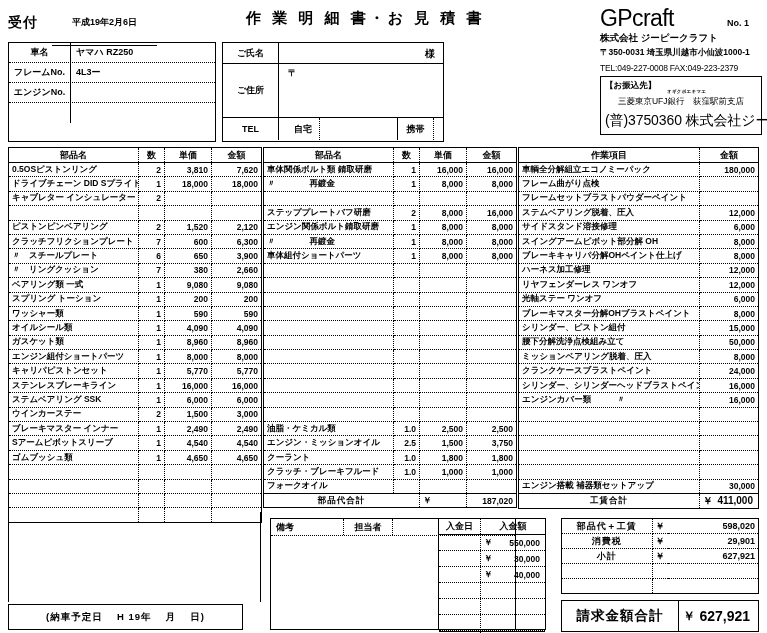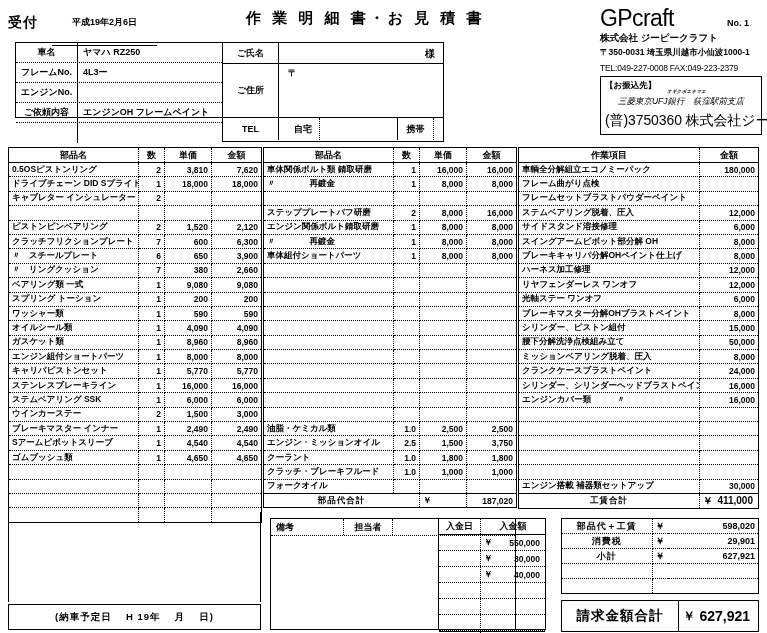--- a/index.html
+++ b/index.html
@@ -45,30 +45,30 @@
     font-size: 9px; font-weight: bold;
   }
 
   
   .company { position: absolute; left: 600px; top: 32px; width: 162px; }
   .co-name { font-size: 9.5px; font-weight: bold; margin-bottom: 2px; }
   .co-addr { font-size: 8.5px; font-weight: bold; margin-bottom: 4px; white-space: nowrap; }
   .co-tel  { font-size: 8.5px; margin-bottom: 3px; white-space: nowrap; letter-spacing: -0.2px;}
   .bank-box { border: 1px solid #000; padding: 3px 4px 4px 4px; }
   .bank-title { font-size: 8.5px; font-weight: bold; margin-bottom: 4px; }
-  .bank-line { font-size: 8.5px; text-align: center; margin-bottom: 4px; position: relative; white-space: nowrap; font-style: italic;}
+  .bank-line { font-size: 8.5px; text-align: center; margin-bottom: 4px; position: relative; white-space: nowrap;}
   .bank-ruby {
     position: absolute; left: 62px; top: -7px;
     font-size: 4.5px; letter-spacing: 0.3px; font-weight: bold;
   }
   .bank-last { font-size: 14px; text-align: center; white-space: nowrap; letter-spacing: -0.1px;}
 
   
   .veh-box {
-    position: absolute; left: 15px; top: 42px; width: 208px; height: 76px;
+    position: absolute; left: 8px; top: 42px; width: 208px; height: 100px;
     border: 1.4px solid #000;
   }
   .veh-row { display: flex; height: 20px; border-bottom: 1px dotted #000; }
   .veh-row:last-child { border-bottom: none; }
   .veh-lab {
     width: 62px; border-right: 1.3px solid #000;
     display: flex; align-items: center; justify-content: center;
     font-size: 9px; font-weight: bold;
   }
   .veh-val { flex: 1; display: flex; align-items: center; padding-left: 5px; font-size: 9px; font-weight: bold; }
@@ -139,21 +139,21 @@
     height: 17px; font-size: 10px; font-weight: bold;
   }
   .total-lab { text-align: center; letter-spacing: 1px; }
   .total-yen { text-align: left; border-right: 1px dotted #000 !important; padding-left: 4px; }
   .total-val { text-align: right; padding-right: 5px; font-size: 10px; }
 
   
   .bottom { position: absolute; left: 8px; top: 512px; width: 751px; }
 
   .noryo-box {
-    position: absolute; left: 0px; top: 92px; width: 253px; height: 26px;
+    position: absolute; left: 0px; top: 92px; width: 235px; height: 26px;
     border: 1.4px solid #000;
     display: flex; align-items: center; justify-content: center;
     font-size: 9.5px; font-weight: bold; letter-spacing: 1px;
   }
   .noryo-spacer {
     position: absolute; left: 0px; top: 0px; width: 253px; height: 90px;
     border-left: 1.4px solid #000; border-right: 1.4px solid #000;
   }
 
   .bikou-box {
@@ -235,24 +235,20 @@
       <div class="veh-lab">車名</div>
       <div class="veh-val">ヤマハ  RZ250</div>
     </div>
     <div class="veh-row">
       <div class="veh-lab">フレームNo.</div>
       <div class="veh-val">4L3ー</div>
     </div>
     <div class="veh-row">
       <div class="veh-lab">エンジンNo.</div>
       <div class="veh-val"></div>
-    </div>
-    <div class="veh-row">
-      <div class="veh-lab">ご依頼内容</div>
-      <div class="veh-val">エンジンOH  フレームペイント</div>
     </div>
     <div class="veh-row">
       <div class="veh-lab"></div>
       <div class="veh-val"></div>
     </div>
   </div>
 
   <div class="cust-box">
     <div class="cust-row1">
       <div class="cust-lab">ご氏名</div>

